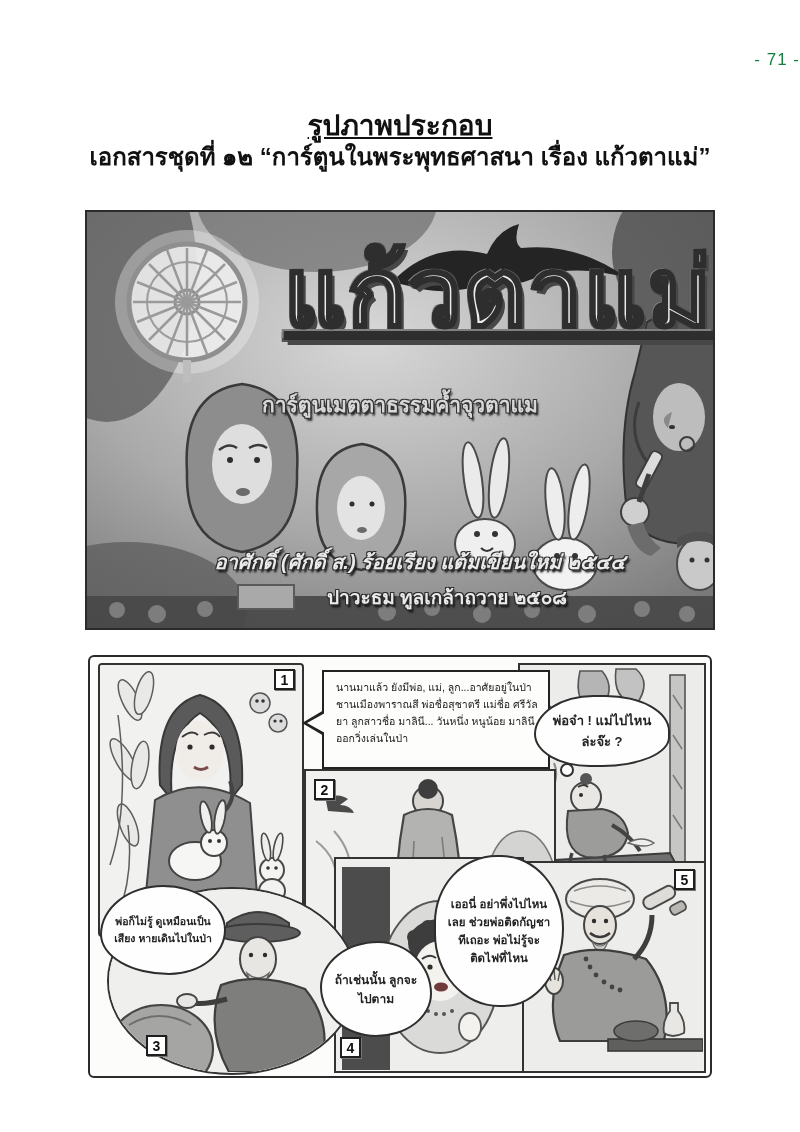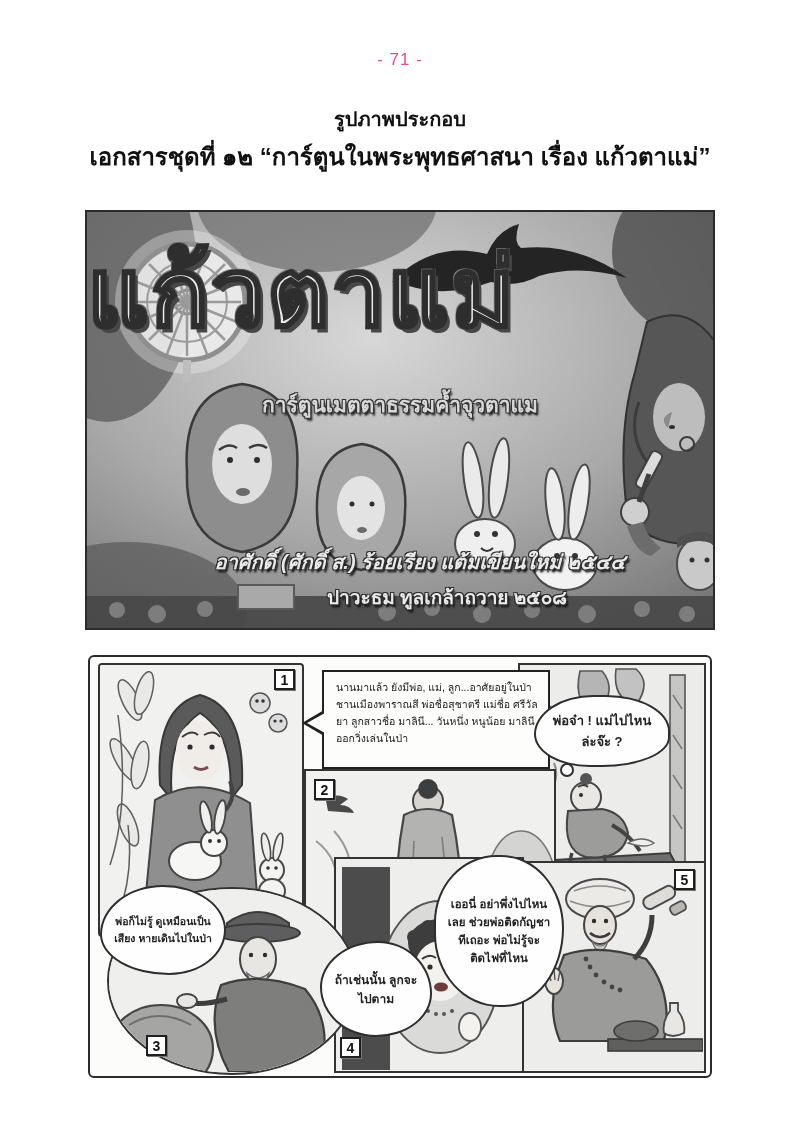--- a/index.html
+++ b/index.html
@@ -1,34 +1,34 @@
 <!DOCTYPE html>
 <html><head>
 <meta charset="utf-8">
 <style>
   * { margin:0; padding:0; box-sizing:border-box; }
   html,body { background:#ffffff; }
   body { font-family:"Liberation Sans","DejaVu Sans",sans-serif; color:#1c1c1c; }
   .page { position:relative; width:800px; height:1132px; margin:0 auto; background:#ffffff; overflow:hidden; }
 
   
-  .page-number { position:absolute; top:50px; left:0; width:100%; text-align:center;
-                 font-size:17px; letter-spacing:1px; color:#ec4899; }
+  .page-number { position:absolute; top:50px; left:0; width:100%; text-align:right;
+                 font-size:17px; letter-spacing:1px; color:#15803d; }
   .head-line { position:absolute; left:0; width:100%; text-align:center; font-weight:bold; color:#111; }
-  .head-line.l1 { top:103px; font-size:20px; }
+  .head-line.l1 { top:103px; font-size:28px;text-decoration:underline; }
   .head-line.l2 { top:137px; font-size:24px; }
 
   
   .cover { position:absolute; left:85px; top:210px; width:630px; height:420px;
            border:2px solid #2b2b2b; background:#9a9a9a; overflow:hidden; }
   .cover svg { position:absolute; left:0; top:0; }
-  .cover-title { position:absolute; left:0; top:26px; width:100%; text-align:left; z-index:4;
+  .cover-title { position:absolute; left:0; top:26px; width:100%; text-align:right; z-index:4;
                  font-size:96px; font-weight:bold; line-height:1.15; color:#ececec; letter-spacing:2px;
                  -webkit-text-stroke:3px #2e2e2e;
-                 text-shadow:4px 5px 0 #474747, -2px -2px 0 #808080, 2px -2px 0 #555, -2px 2px 0 #555; }
+                 text-shadow:4px 5px 0 #474747, -2px -2px 0 #808080, 2px -2px 0 #555, -2px 2px 0 #555;text-decoration:underline; }
   .cover-subtitle { position:absolute; left:0; top:176px; width:100%; text-align:center; z-index:4;
                     font-size:21px; font-weight:bold; color:#d8d8d8;
                     text-shadow:1px 1px 0 #333, -1px -1px 0 #333, 1px -1px 0 #333, -1px 1px 0 #333, 2px 3px 2px #222; }
   .cover-credit { position:absolute; width:100%; text-align:center; z-index:5; font-weight:bold; color:#eaeaea;
                   text-shadow:1px 1px 0 #2c2c2c, -1px -1px 0 #2c2c2c, 1px -1px 0 #2c2c2c, -1px 1px 0 #2c2c2c, 2px 3px 2px #111;margin-left:20px; }
   .cover-credit.c1 { top:334px; font-size:20px; font-style:italic; }
   .cover-credit.c2 { top:370px; font-size:19px; padding-left:54px; }
   .cover-box { position:absolute; left:150px; top:372px; width:58px; height:26px; z-index:5;
                background:#a9a9a9; border:2px solid #5a5a5a; }
 

